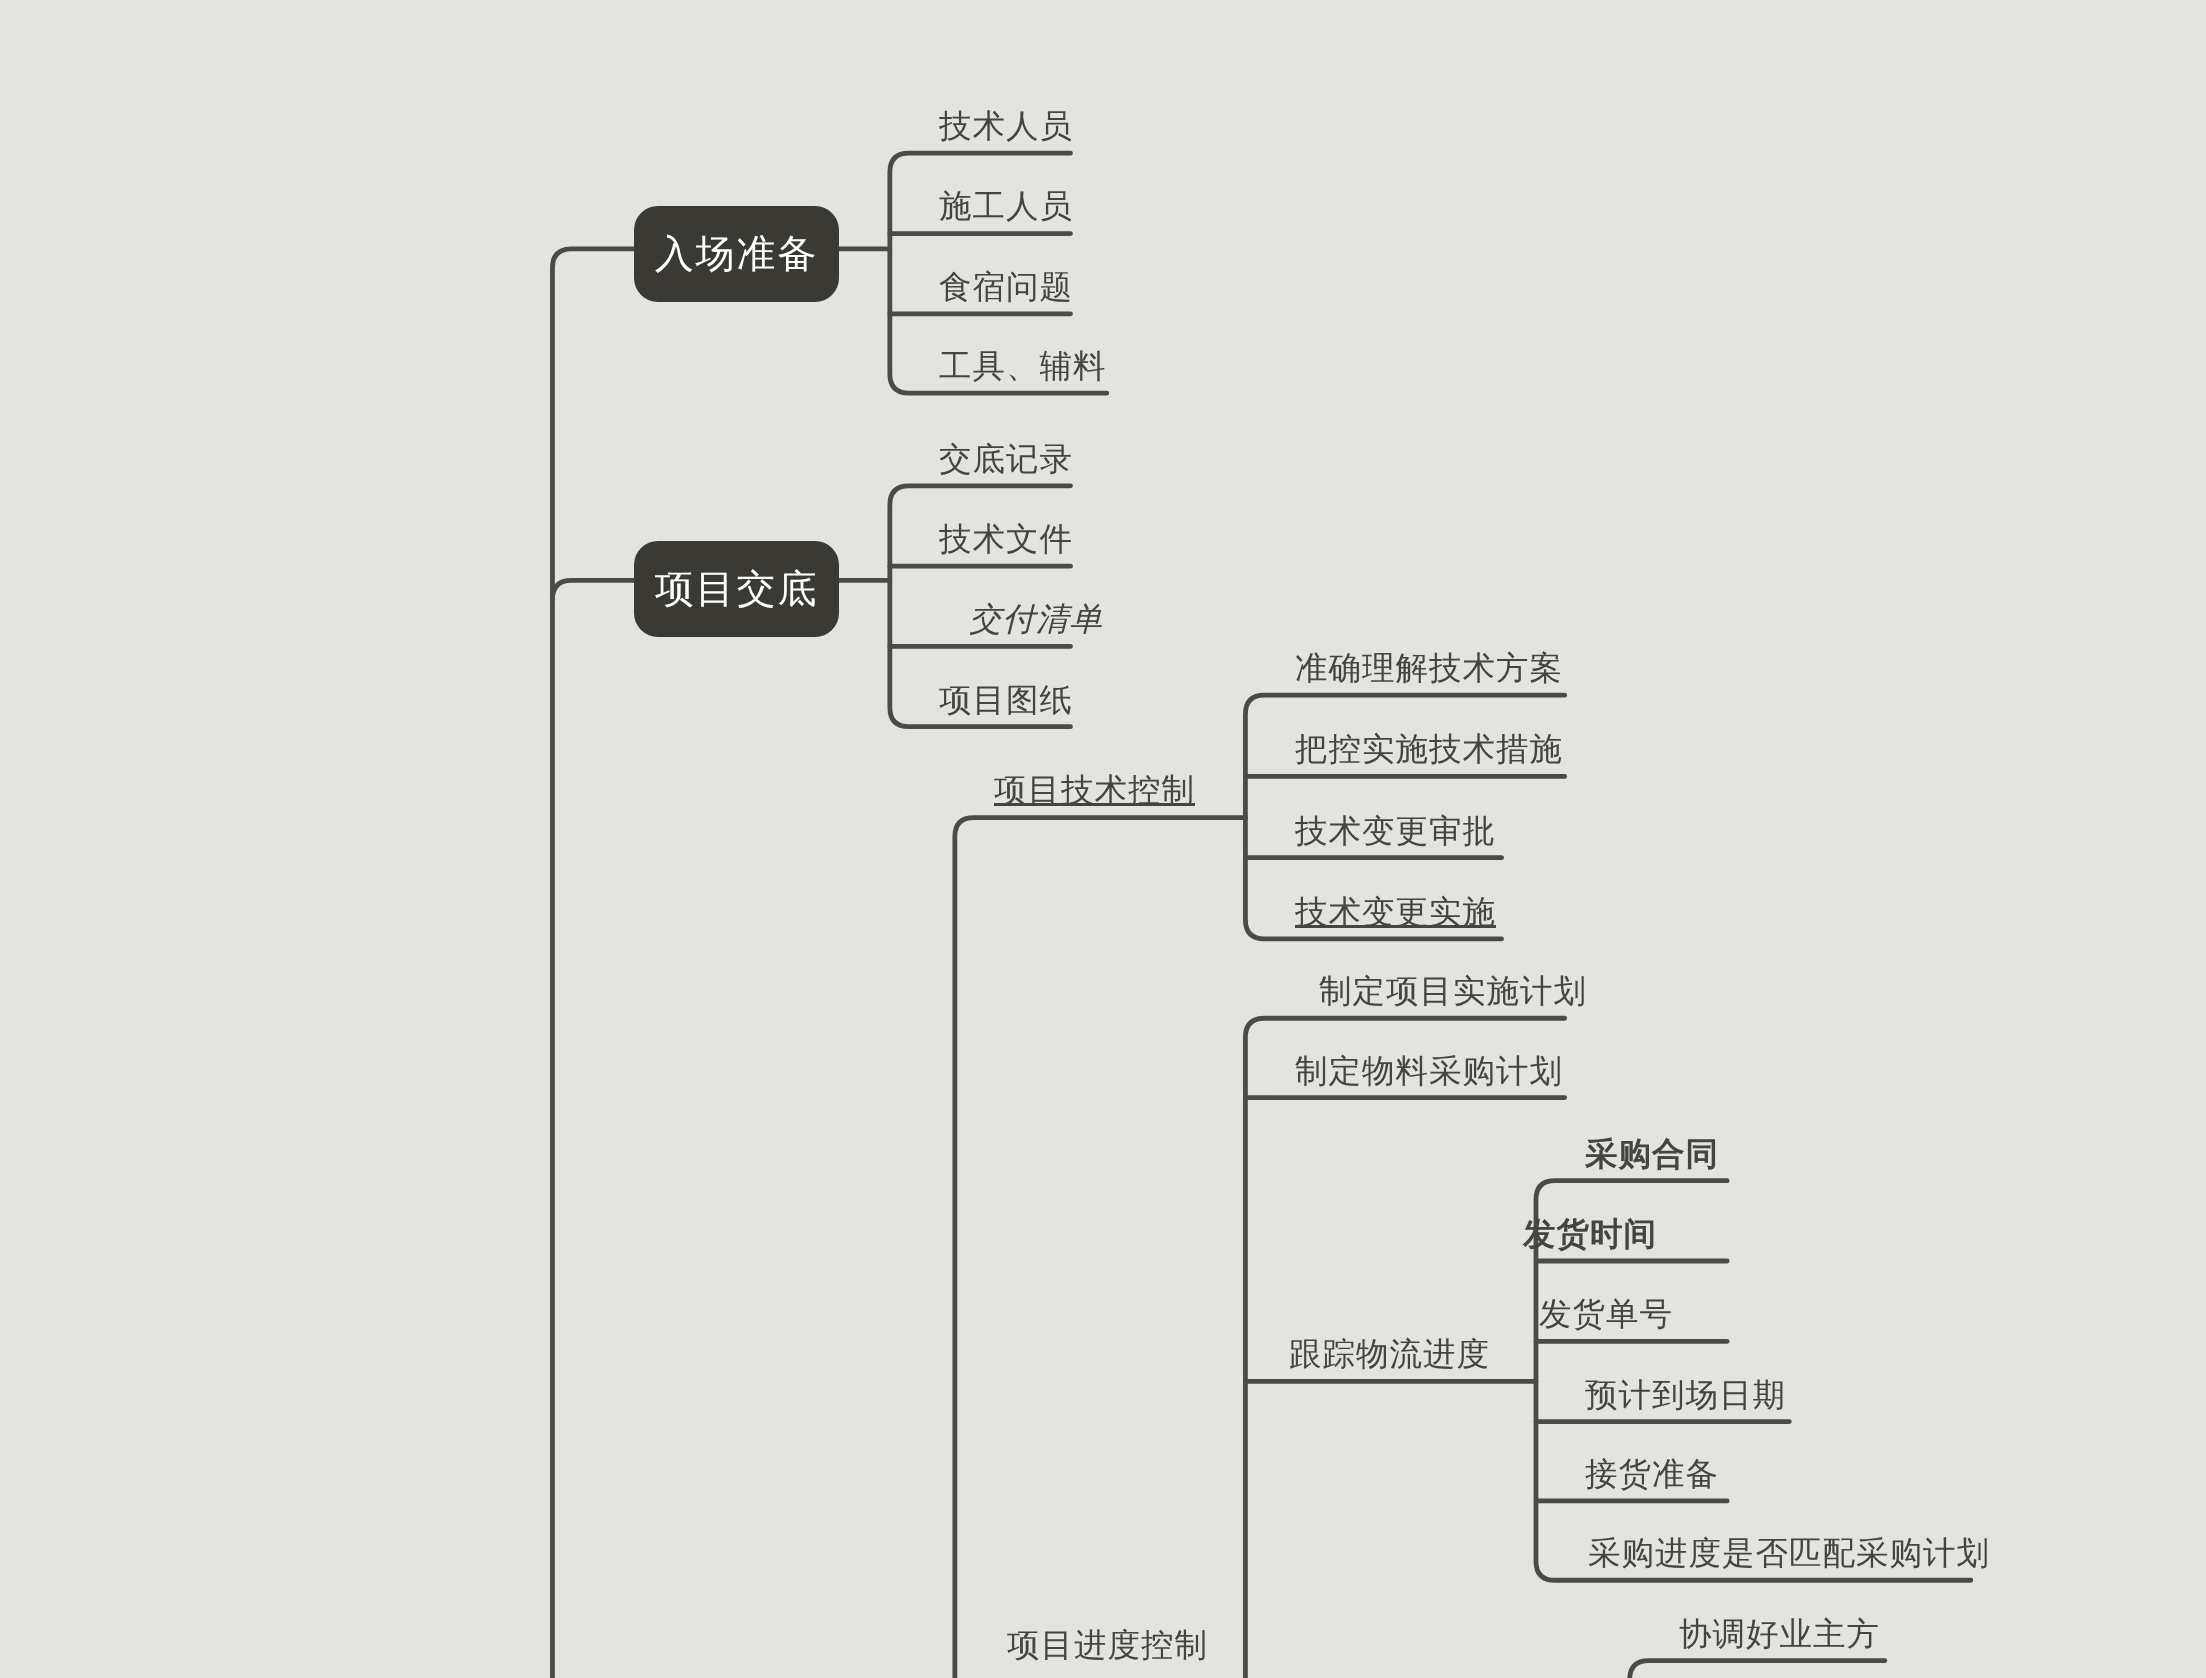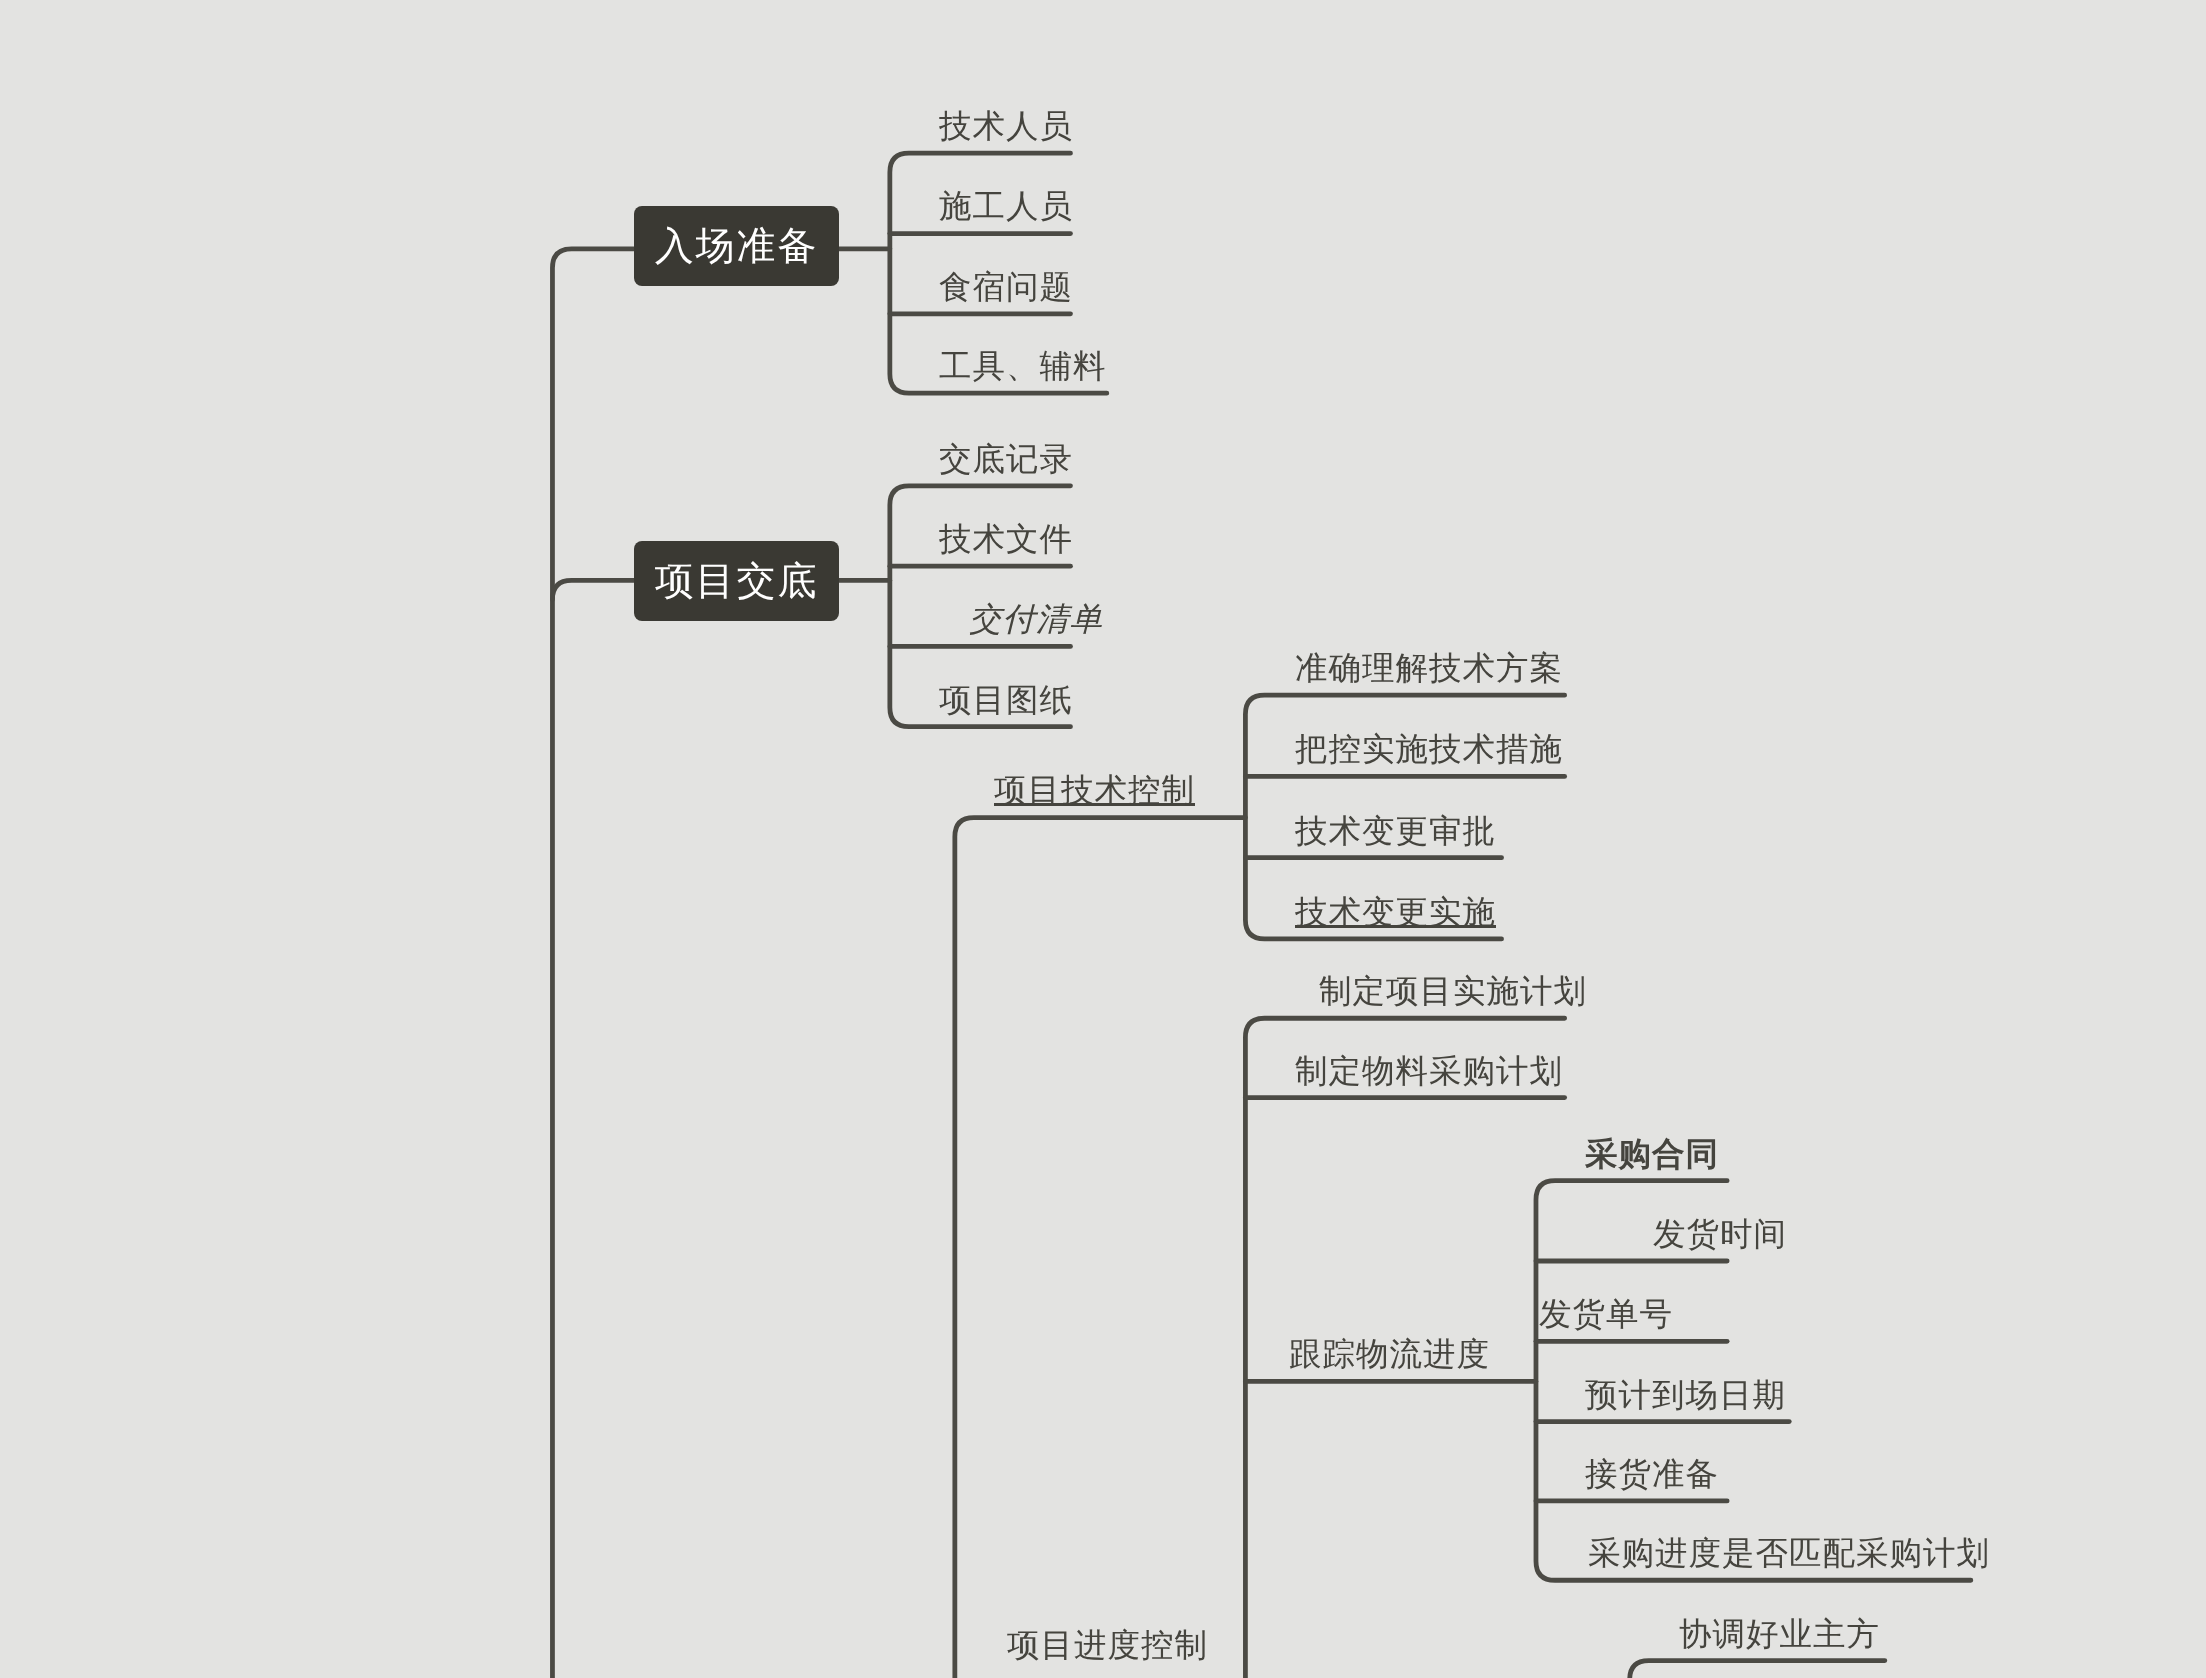--- a/index.html
+++ b/index.html
@@ -19,23 +19,23 @@
   #connectors path {
     stroke: var(--line, #4b4a44);
     stroke-width: 5;
     fill: none;
     stroke-linecap: round;
     stroke-linejoin: round;
   }
   .topic {
     position: absolute;
     width: 205px;
-    height: 80px;
+    height: 96px;
     background: var(--boxbg, #3a3933);
-    border-radius: 8px;
+    border-radius: 24px;
     color: var(--boxtext, #ffffff);
     font-size: 39px;
     letter-spacing: 1.9px;
     display: flex;
     align-items: center;
     justify-content: center;
     white-space: nowrap;
   }
   .leaf {
     position: absolute;
@@ -103,21 +103,21 @@
   <div class="leaf" style="left:1295px; top:750px;font-family:Liberation Serif, serif;">把控实施技术措施</div>
   <div class="leaf" style="left:1295px; top:832px;">技术变更审批</div>
   <div class="leaf" style="left:1295px; top:913px;text-decoration:underline;">技术变更实施</div>
 
   <div class="leaf" style="left:1007px; top:1646px;">项目进度控制</div>
   <div class="leaf" style="left:1295px; top:992px;margin-left:24px;">制定项目实施计划</div>
   <div class="leaf" style="left:1295px; top:1072px;">制定物料采购计划</div>
   <div class="leaf" style="left:1289px; top:1355px;">跟踪物流进度</div>
 
   <div class="leaf" style="left:1585px; top:1155px;font-weight:bold;">采购合同</div>
-  <div class="leaf" style="left:1653px; top:1235px;">发货时间</div>
+  <div class="leaf" style="left:1523px; top:1235px;font-weight:bold;">发货时间</div>
   <div class="leaf" style="left:1491px; top:1315px;margin-left:48px;">发货单号</div>
   <div class="leaf" style="left:1585px; top:1396px;">预计到场日期</div>
   <div class="leaf" style="left:1585px; top:1475px;">接货准备</div>
   <div class="leaf" style="left:1588px; top:1554px;">采购进度是否匹配采购计划</div>
 
   <div class="leaf" style="left:1679px; top:1635px;">协调好业主方</div>
 
 </div>
 
 

